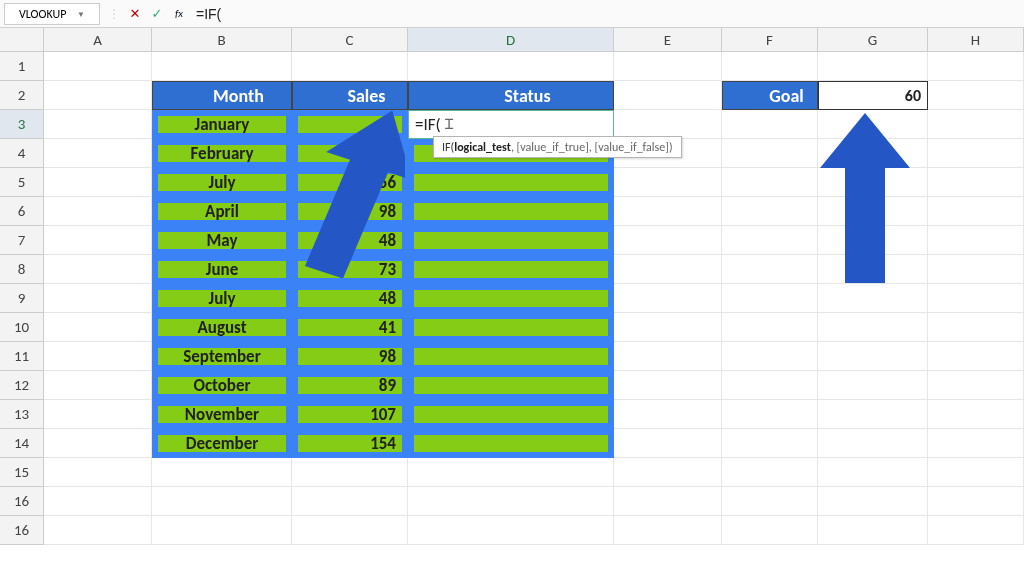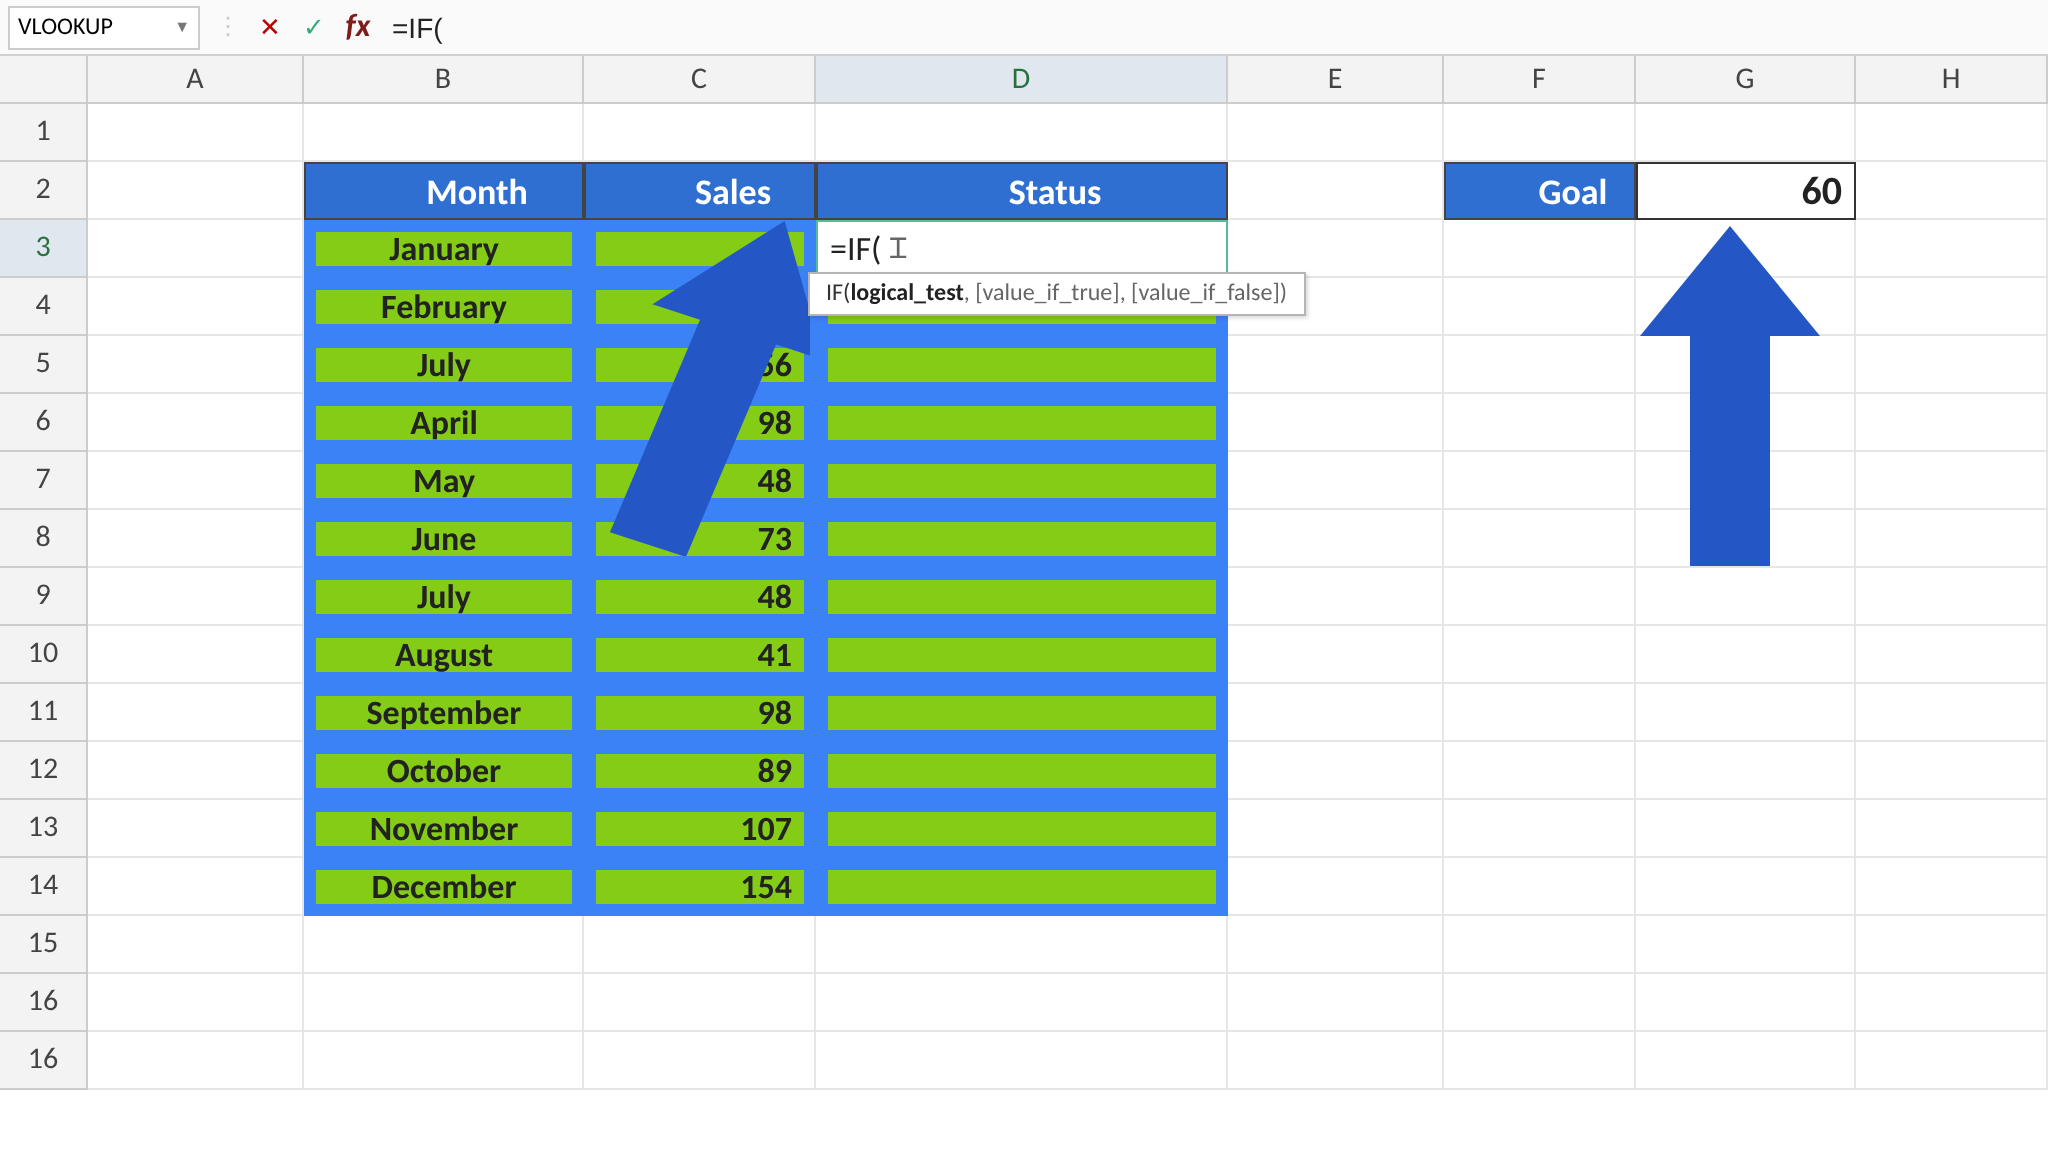--- a/index.html
+++ b/index.html
@@ -1,26 +1,26 @@
 <!DOCTYPE html>
 <html><head>
 <meta charset="utf-8">
 <style>
   * { box-sizing: border-box; margin: 0; padding: 0; }
   body { font-family: "Segoe UI", Calibri, Arial, sans-serif; background: #fff; overflow: hidden; width: 1024px; height: 576px; }
   
   
   .formula-bar { display: flex; align-items: center; height: 28px; border-bottom: 1px solid #d0d0d0; background: #fafafa; }
-  .name-box { width: 96px; height: 22px; margin: 0 4px; border: 1px solid #ccc; background: #fff; display: flex; align-items: center; padding: 0 4px; font-size: 12px; }
+  .name-box { width: 96px; height: 22px; margin: 0 4px; border: 1px solid #ccc; background: #fff; display: flex; align-items: center; padding: 0 14px; font-size: 12px; }
   .name-box .dd { margin-left: auto; font-size: 8px; color: #777; }
   .fb-sep { color: #ccc; margin: 0 4px; font-size: 12px; }
   .fb-btn { width: 22px; height: 22px; display: flex; align-items: center; justify-content: center; font-size: 13px; color: #555; cursor: pointer; }
   .fb-btn.cancel { color: #b00; }
   .fb-btn.confirm { color: #3a7; }
-  .fb-fx { font-style: italic; font-size: 16px; color: #7f1d1d; font-weight: bold; }
+  .fb-fx { font-style: italic; font-size: 11px; color: #0f172a; }
   .fb-input { flex: 1; height: 22px; border: none; background: transparent; font-size: 14px; padding: 0 6px; color: #222; outline: none; }
   
   
   .sheet-wrap { position: relative; }
   .col-headers { display: flex; height: 24px; background: #f3f3f3; border-bottom: 1px solid #ccc; }
   .corner { width: 44px; border-right: 1px solid #ccc; background: #f3f3f3; }
   .col-h { display: flex; align-items: center; justify-content: center; font-size: 15px; color: #444; border-right: 1px solid #ccc; background: #f3f3f3; font-weight: 400; }
   .col-h.active { background: #e1e7ee; color: #2b6; color:#28713e; }
   
   .rows { display: flex; flex-direction: column; }
@@ -30,27 +30,27 @@
   .cell { border-right: 1px solid #e6e6e6; border-bottom: 1px solid #e6e6e6; display: flex; align-items: center; padding: 0 6px; font-size: 17px; color: #222; overflow: hidden; position: relative; }
   
   
   .cA { width: 108px; } .cB { width: 140px; } .cC { width: 116px; } .cD { width: 206px; }
   .cE { width: 108px; } .cF { width: 96px; } .cG { width: 110px; } .cH { width: 96px; }
   
   .hdr-cell { background: #2f6fd1; color: #fff; font-weight: 700; justify-content: center; border: 1.5px solid #444; font-size: 18px; padding-left: 39px; }
   .tbl-cell { border: 6px solid #3b82f6; background: #84cc16; }
   .tbl-cell.center { justify-content: center; font-weight: 600; }
   .tbl-cell.right { justify-content: flex-end; font-weight: 700; }
-  .gval { border: 1px solid #333; justify-content: flex-end; font-weight: 700; font-size: 20px; }
+  .gval { border: 1px solid #333; justify-content: flex-end; font-weight: 700; font-size: 16px; }
   
   .editing { border: 1.5px solid #5b9; overflow: visible; padding: 0; background: #fff; z-index: 5; }
   .editing .edbox { position: absolute; left: 0; top: 0; right: 0; bottom: 0; padding: 0 6px; display: flex; align-items: center; font-size: 17px; }
   .cursor-beam { font-size: 14px; color: #666; margin-left: 4px; }
   
-  .tooltip { position: absolute; left: 404px; top: 108px; background: #fff; border: 1px solid #b5b5b5; padding: 3px 8px; font-size: 12px; color: #666; box-shadow: 1px 1px 2px rgba(0,0,0,0.15); z-index: 10; white-space: nowrap; }
+  .tooltip { position: absolute; left: 433px; top: 108px; background: #fff; border: 1px solid #b5b5b5; padding: 3px 8px; font-size: 12px; color: #666; box-shadow: 1px 1px 2px rgba(0,0,0,0.15); z-index: 10; white-space: nowrap; }
   .tooltip .fn { color: #333; } .tooltip b { font-weight: 700; color: #222; }
   
   
   .arrow { position: absolute; z-index: 8; }
   .arrow svg { display: block; }
 </style>
 </head>
 <body>
 
 <div class="formula-bar">

